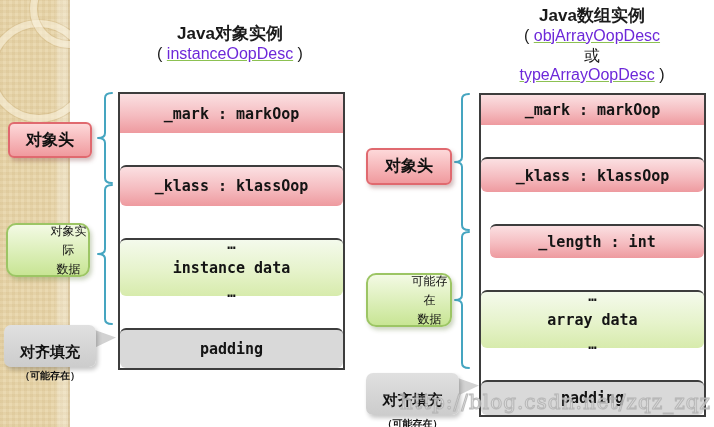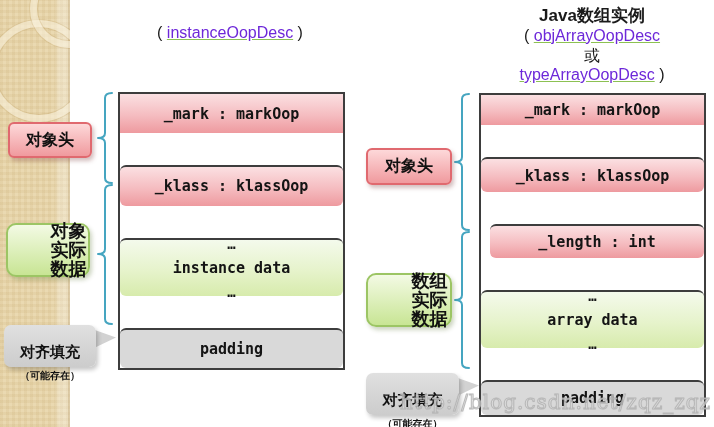--- a/index.html
+++ b/index.html
@@ -49,21 +49,21 @@
   .brace path{fill:none;stroke:#45a5c0;stroke-width:2;stroke-linecap:round;stroke-linejoin:round;}
 
   
   .tag{position:absolute;display:flex;flex-direction:column;align-items:center;
     justify-content:center;box-sizing:border-box;z-index:10;color:#111;text-align:center;}
   .tag-pink{border:2px solid #e0696f;border-radius:6px;
     background:linear-gradient(180deg,#fdd8d9,#f09a9e);
     box-shadow:2px 3px 4px rgba(130,70,70,.35);font-size:16px;font-weight:600;}
   .tag-green{border:2px solid #9cc564;border-radius:10px;
     background:linear-gradient(180deg,#f3fae4,#c8e594);
-    box-shadow:2px 3px 4px rgba(90,115,50,.30);font-size:18px;font-weight:700;line-height:19px;padding-left:41px;}
+    box-shadow:2px 3px 4px rgba(90,115,50,.30);font-size:12px;font-weight:400;line-height:19px;padding-left:41px;}
   .bubble{background:linear-gradient(180deg,#e0e0e0,#cccccc);border-radius:7px;
     box-shadow:2px 3px 4px rgba(0,0,0,.22);z-index:40;}
   .bubble .l1{font-size:15px;font-weight:700;line-height:18px;margin-top:32px;}
   .bubble .l2{font-size:10px;font-weight:600;line-height:13px;margin-top:8px;}
   .tri{position:absolute;background:#d2d2d2;clip-path:polygon(0 0,100% 42%,0 100%);z-index:39;}
 
   
   .watermark{position:absolute;left:400px;top:390px;z-index:60;white-space:nowrap;
     font-family:"DejaVu Serif",serif;font-size:20px;letter-spacing:1px;
     color:rgba(255,255,255,.45);-webkit-text-stroke:1px rgba(175,175,175,.8);
@@ -73,20 +73,21 @@
 <body>
 
 <div id="stage">
 
   <div class="side-strip">
     <div class="ring r1"></div>
     <div class="ring r2"></div>
   </div>
 
   <div class="title t-left">
+    <div class="cjk">Java对象实例</div>
     <div class="sub"><span>( </span><span class="link">instanceOopDesc</span><span> )</span></div>
   </div>
 
   <div class="mem-box" style="left:118px;top:92px;width:227px;height:278px;">
     <div class="mem-row row-pink" style="height:45px;">
       <span>_mark : markOop</span>
     </div>
     <div class="mem-row row-pink" style="height:44px;">
       <span>_klass : klassOop</span>
     </div>
@@ -151,21 +152,21 @@
     <path d="M17,1 Q10,1 10,6 L10,64 Q10,69 3,69 Q10,69 10,74 L10,132 Q10,137 17,137"></path>
   </svg>
   <svg class="brace" style="left:452px;top:231px;" width="18" height="138" viewBox="0 0 18 138">
     <path d="M17,1 Q10,1 10,6 L10,64 Q10,69 3,69 Q10,69 10,74 L10,132 Q10,137 17,137"></path>
   </svg>
 
   <div class="tag tag-pink" style="left:366px;top:148px;width:86px;height:37px;">
     <span>对象头</span>
   </div>
   <div class="tag tag-green" style="left:366px;top:273px;width:86px;height:54px;">
-    <span>数组实际</span>
+    <span>可能存在</span>
     <span>数据</span>
   </div>
   <div class="tri" style="left:455px;top:377px;width:24px;height:20px;"></div>
   <div class="tag bubble" style="left:366px;top:373px;width:93px;height:42px;">
     <span class="l1">对齐填充</span>
     <span class="l2">（可能存在）</span>
   </div>
 
   <div class="watermark">http://blog.csdn.net/zqz_zqz</div>
 

